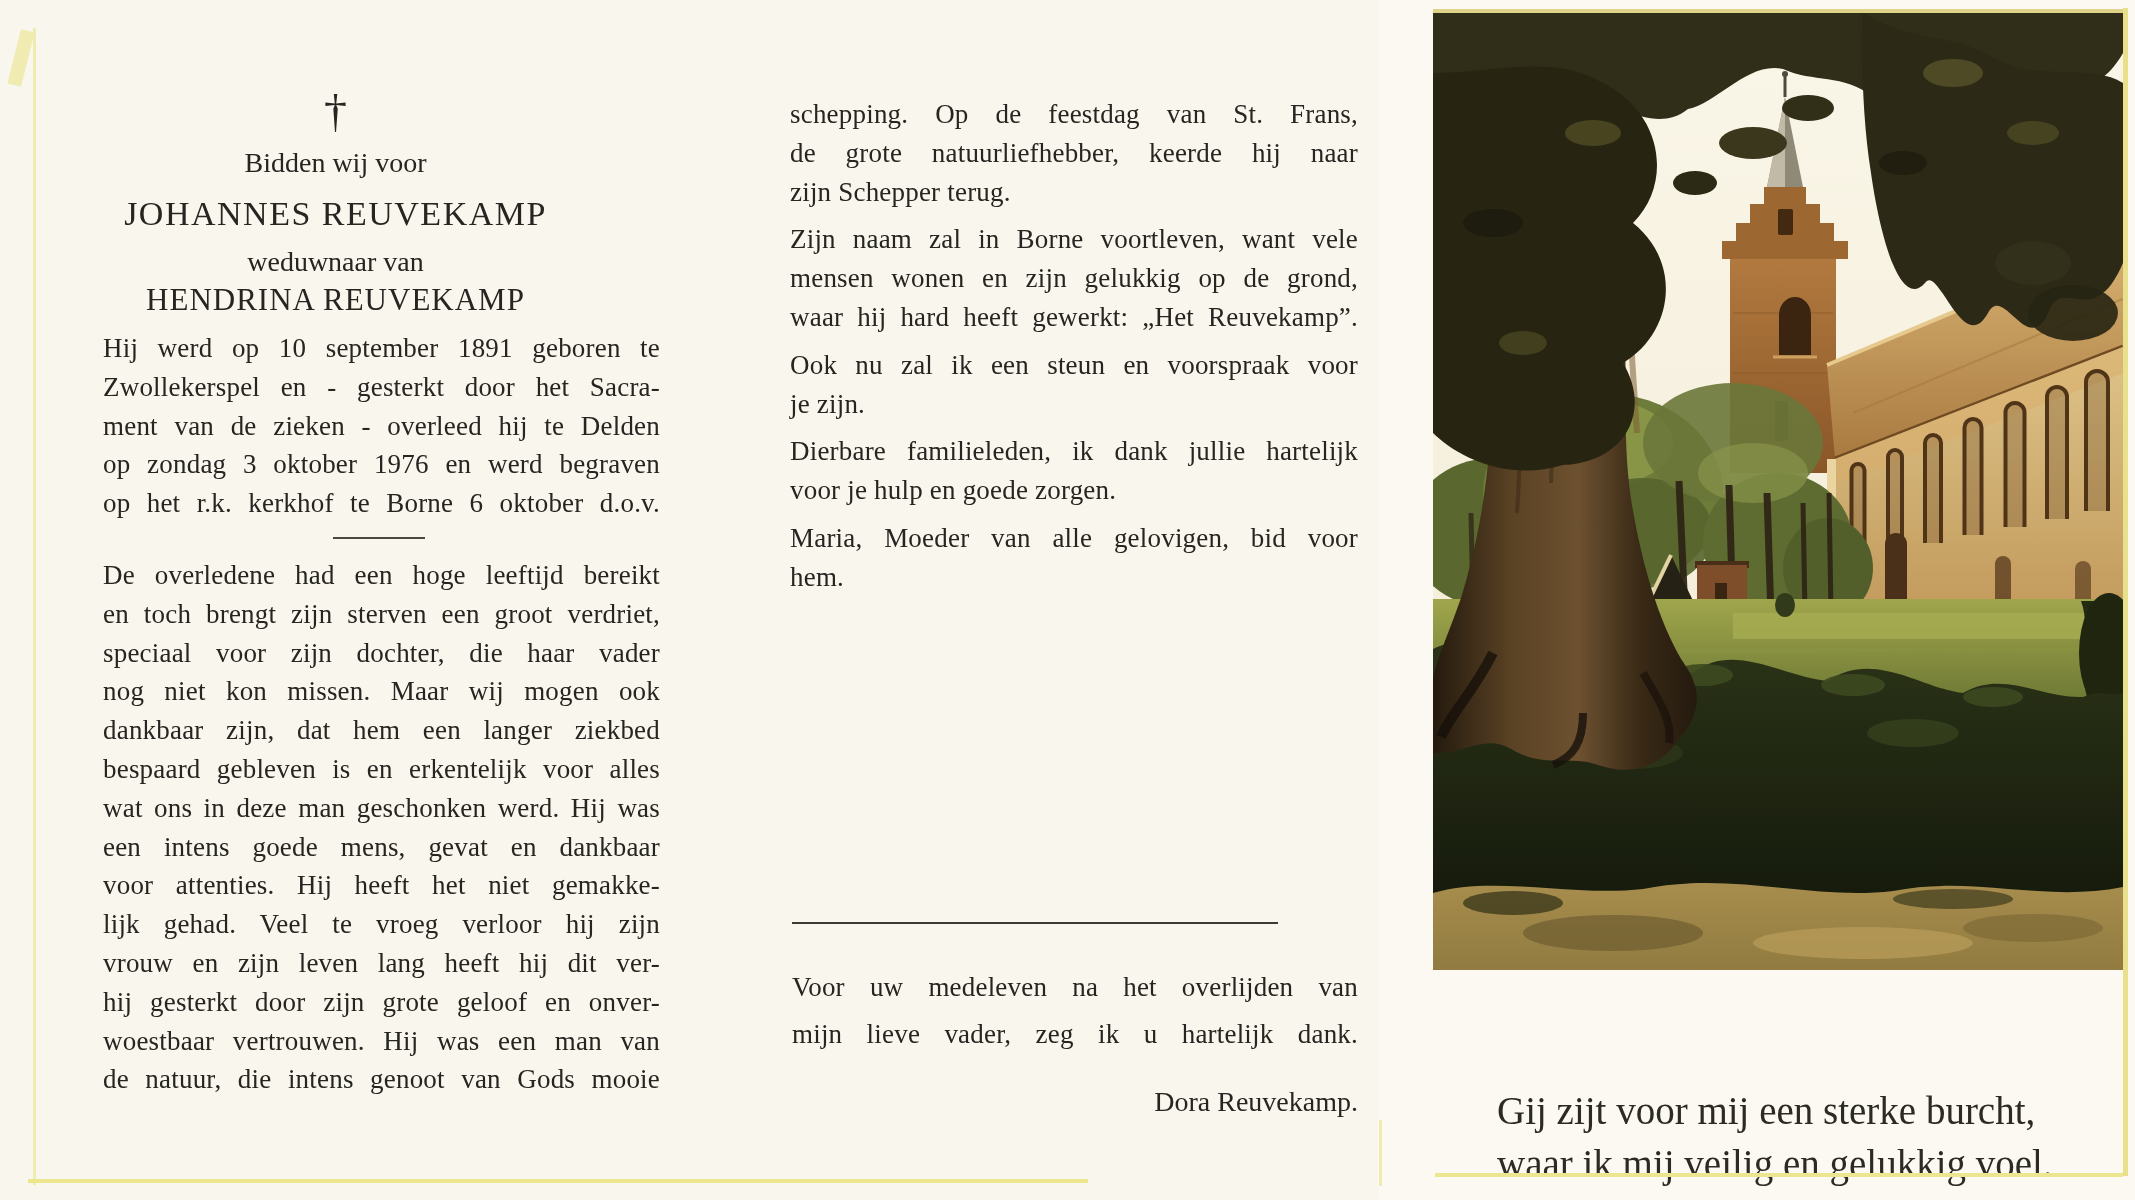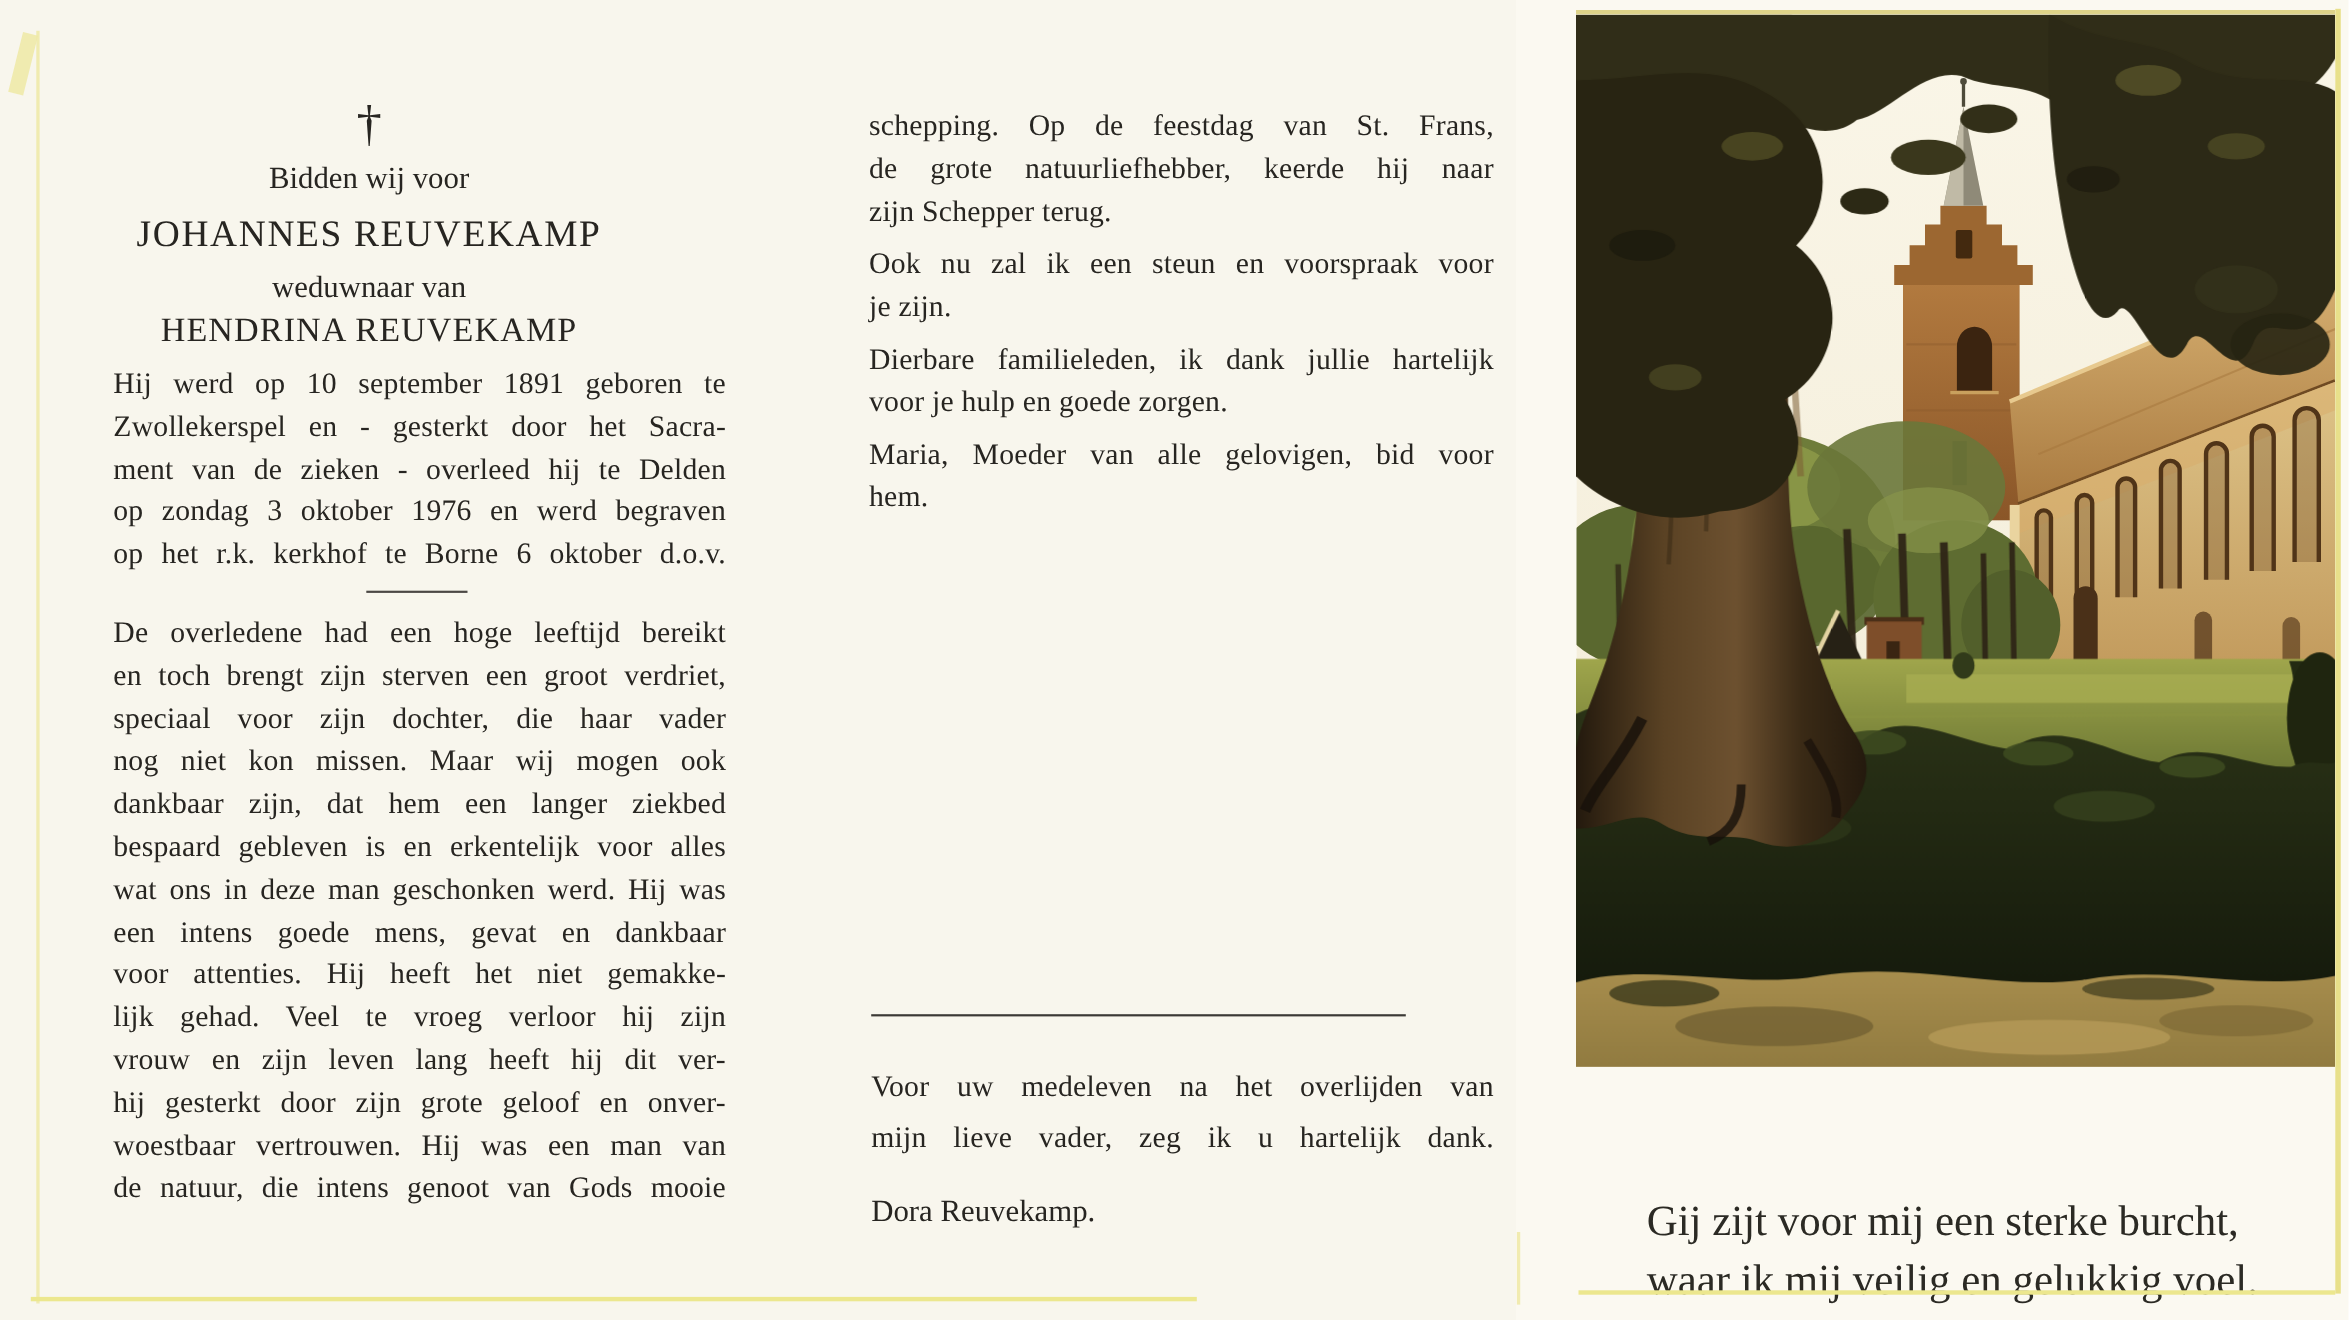--- a/index.html
+++ b/index.html
@@ -14,21 +14,21 @@
   .para .tline{text-align:justify;text-align-last:justify;}
   .para:not([data-justify-all]) .tline:last-child{text-align-last:left;}
   .cross{font-size:46px;line-height:56px;margin-bottom:6px;}
   .intro{font-size:28px;line-height:34px;margin-bottom:12px;}
   .deceased{font-size:34px;line-height:44px;letter-spacing:1.5px;margin-bottom:10px;}
   .relation{font-size:28px;line-height:32px;margin-bottom:4px;}
   .spouse{font-size:31px;line-height:36px;letter-spacing:1px;}
   .divider{border-top:2px solid #4b4844;height:0;}
   .mid-para{margin-bottom:9px;}
   .thanks{line-height:47px;}
-  .signature{font-size:28px;padding-right:72px;}
+  .signature{font-size:28px;text-align:right;padding-right:72px;}
   .quote{font-size:39px;line-height:53px;color:#2b2a24;}
   .quote .tline{white-space:nowrap;text-align:left;}
   .edge{position:absolute;background:#ece78e;}
   .edge-soft{position:absolute;background:#efe9a4;opacity:0.85;}
   .photo-frame{position:absolute;left:1433px;top:13px;width:690px;height:957px;overflow:hidden;}
   .photo-frame svg{display:block;width:690px;height:957px;}
 </style>
 </head>
 <body>
 
@@ -69,20 +69,25 @@
       <div class="tline">hij gesterkt door zijn grote geloof en onver-</div>
       <div class="tline">woestbaar vertrouwen. Hij was een man van</div>
       <div class="tline">de natuur, die intens genoot van Gods mooie</div>
     </div>
 
   <div class="abs" style="left:790px;top:95px;width:568px;">
     <div class="body-text para mid-para">
         <div class="tline">schepping. Op de feestdag van St. Frans,</div>
         <div class="tline">de grote natuurliefhebber, keerde hij naar</div>
         <div class="tline">zijn Schepper terug.</div>
+      </div>
+    <div class="body-text para mid-para" data-justify-all="">
+        <div class="tline">Zijn naam zal in Borne voortleven, want vele</div>
+        <div class="tline">mensen wonen en zijn gelukkig op de grond,</div>
+        <div class="tline">waar hij hard heeft gewerkt: „Het Reuvekamp”.</div>
       </div>
     <div class="body-text para mid-para">
         <div class="tline">Ook nu zal ik een steun en voorspraak voor</div>
         <div class="tline">je zijn.</div>
       </div>
     <div class="body-text para mid-para">
         <div class="tline">Dierbare familieleden, ik dank jullie hartelijk</div>
         <div class="tline">voor je hulp en goede zorgen.</div>
       </div>
     <div class="body-text para mid-para">

